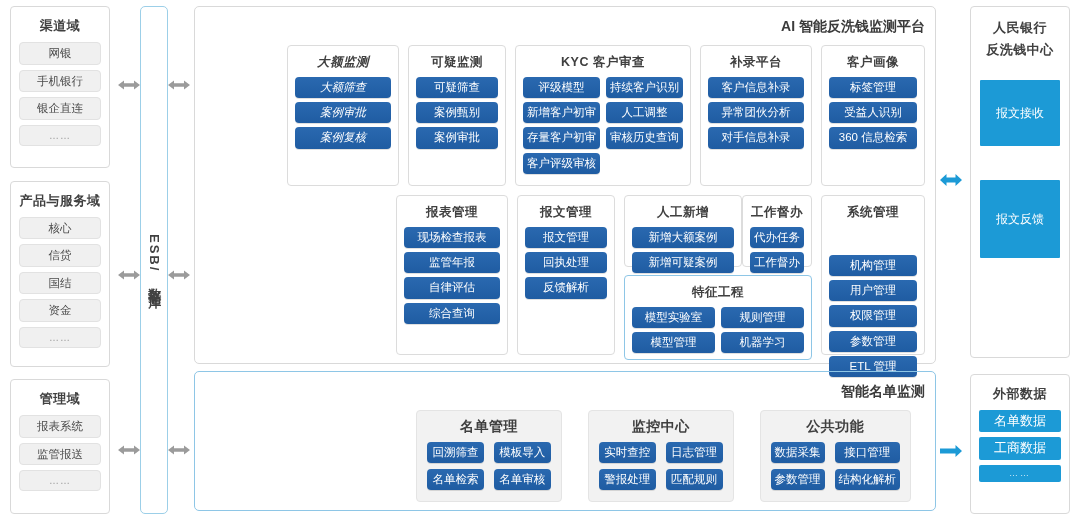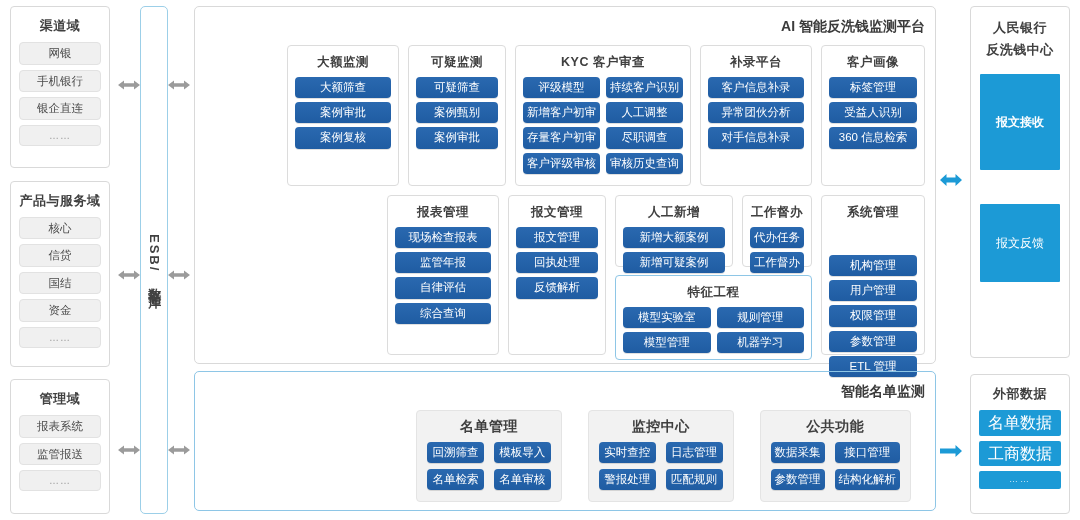--- a/index.html
+++ b/index.html
@@ -111,32 +111,32 @@
     color:#fff;
     font-size:11.5px;
     text-align:center;
     padding:4px 4px;
     line-height:1.15;
     white-space:nowrap;
     box-shadow:0 1px 0 rgba(0,0,0,.12);
   }
 
   
-  .w-daue   { width:112px; }
+  .w-daue   { width:112px;font-style:italic; }
   .w-keyi   { width:98px;  }
   .w-kyc    { flex:1;      }
   .w-bulu   { width:112px; }
   .w-huaxia { width:104px; }
 
   
   .w-baobiao { width:112px; }
   .w-baowen  { width:98px;  }
   .w-zhishi  { width:104px; }
   .mid-stack { flex:1; display:flex; flex-direction:column; gap:8px; }
-  .mid-top   { display:flex; gap:9px; height:72px; }
+  .mid-top   { display:flex; height:72px; }
   .w-rengong { width:118px; }
   .w-gongzuo { flex:1; }
   .w-xitong  { width:104px;gap:28px; }
 
   
   .big-panel.bottom { height:140px; margin-top:7px; border-color:#8ec6e6; }
   .bottom-groups { display:flex; gap:26px; padding:0 14px; flex:1; }
   .bgrp {
     flex:1;
     background:#f2f2f2;
@@ -156,29 +156,29 @@
   .pboc { flex:0 0 352px; padding:8px 9px; display:flex; flex-direction:column; }
   .pboc .panel-title { font-size:13px; line-height:1.35; margin:4px 0 0; }
   .cyan-box {
     background:#1c9ad6;
     color:#fff;
     font-size:12px;
     text-align:center;
     border-radius:1px;
     display:flex; align-items:center; justify-content:center;
   }
-  .cyan-recv { height:96px; margin-top:16px;font-weight:bold; }
+  .cyan-recv { height:66px; margin-top:22px; }
   .cyan-fb   { height:78px; margin-top:34px; }
 
   .ext { flex:0 0 140px; padding:6px 8px 8px; }
   .ext .panel-title { font-size:13px; margin:4px 0 7px; }
   .cyan-chip {
     background:#1c9ad6;
     color:#fff;
-    font-size:16px;
+    font-size:13px;
     text-align:center;
     padding:4px 2px;
     border-radius:2px;
     margin-bottom:5px;
     line-height:1.1;
   }
   .cyan-chip.dots { letter-spacing:2px; font-size:9px; color:#cfeaf8; }
 </style>
 </head>
 <body>
@@ -282,21 +282,20 @@
           <div class="btns two">
             <div>
               <div class="bbtn">评级模型</div>
               <div class="bbtn">新增客户初审</div>
               <div class="bbtn">存量客户初审</div>
               <div class="bbtn">客户评级审核</div>
             </div>
             <div>
               <div class="bbtn">持续客户识别</div>
               <div class="bbtn">人工调整</div>
-              <div class="bbtn">尽职调查</div>
               <div class="bbtn">审核历史查询</div>
             </div>
           </div>
         </div>
 
         <div class="grp w-bulu">
           <div class="panel-title">补录平台</div>
           <div class="btns">
             <div class="bbtn">客户信息补录</div>
             <div class="bbtn">异常团伙分析</div>

